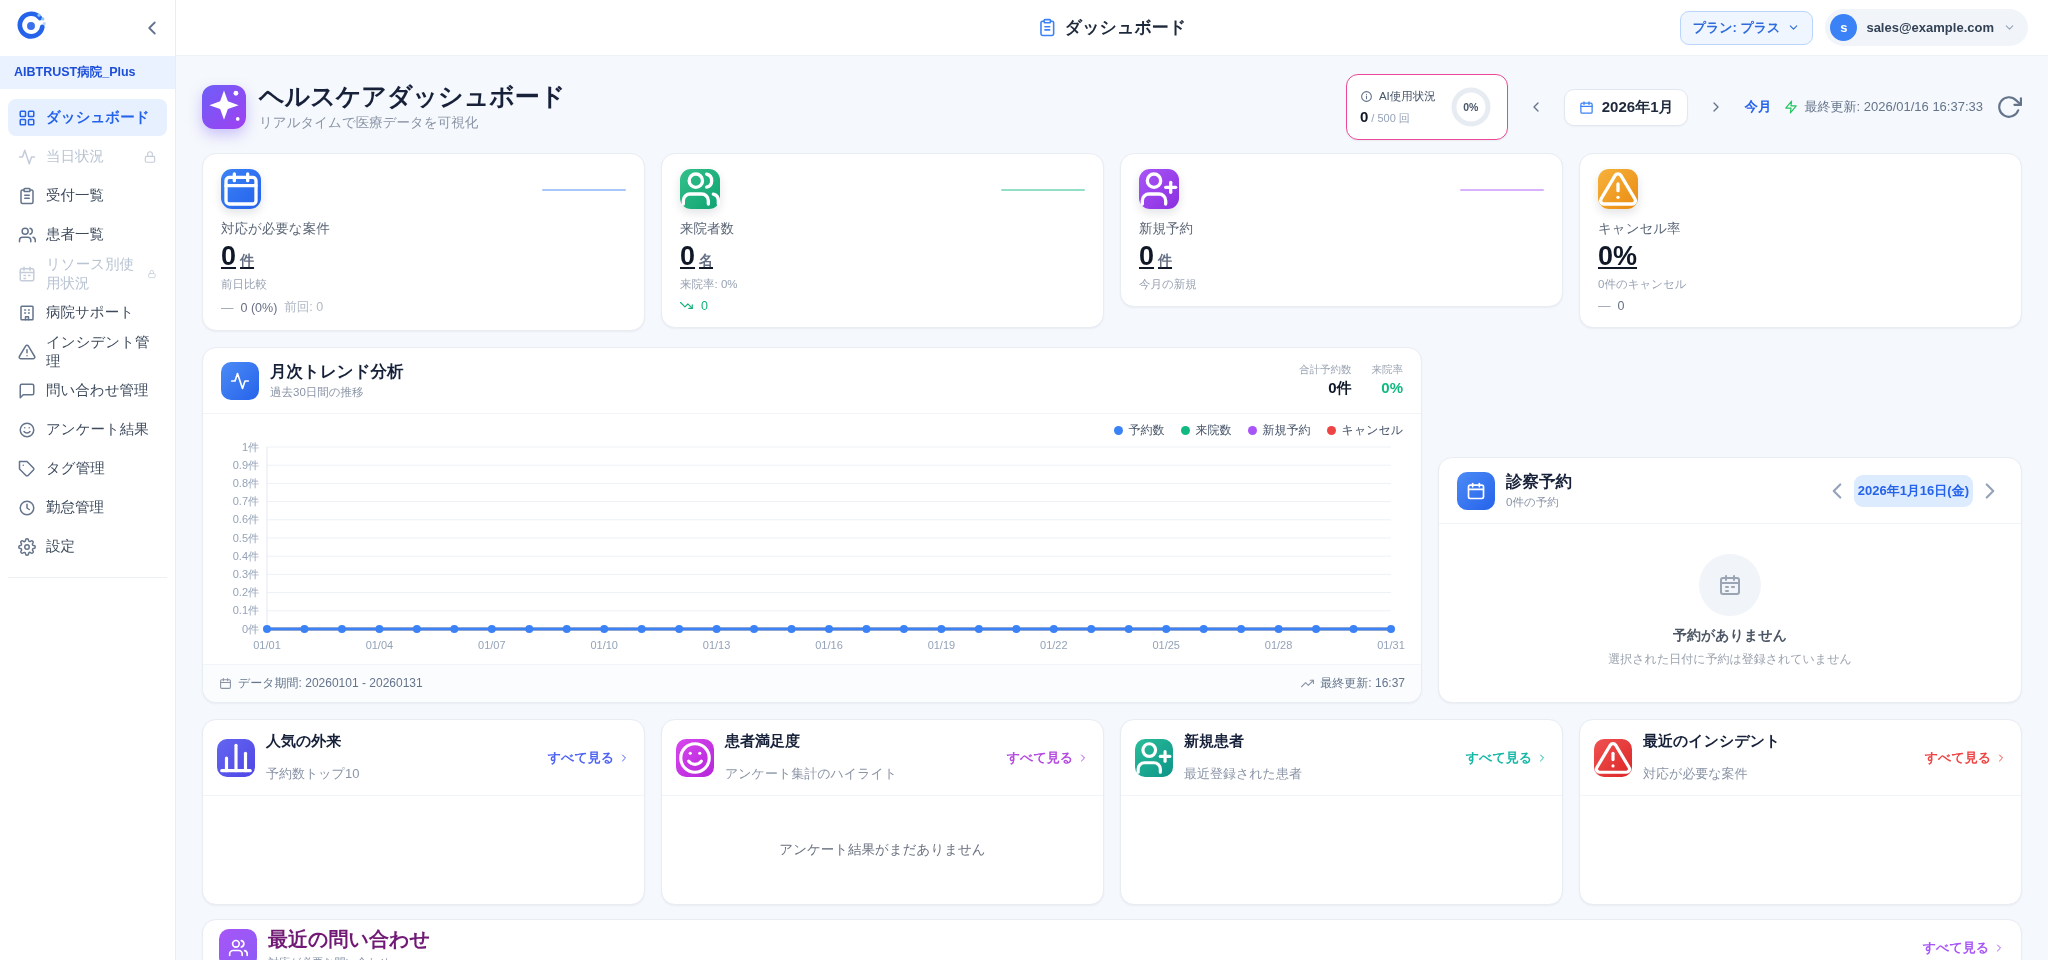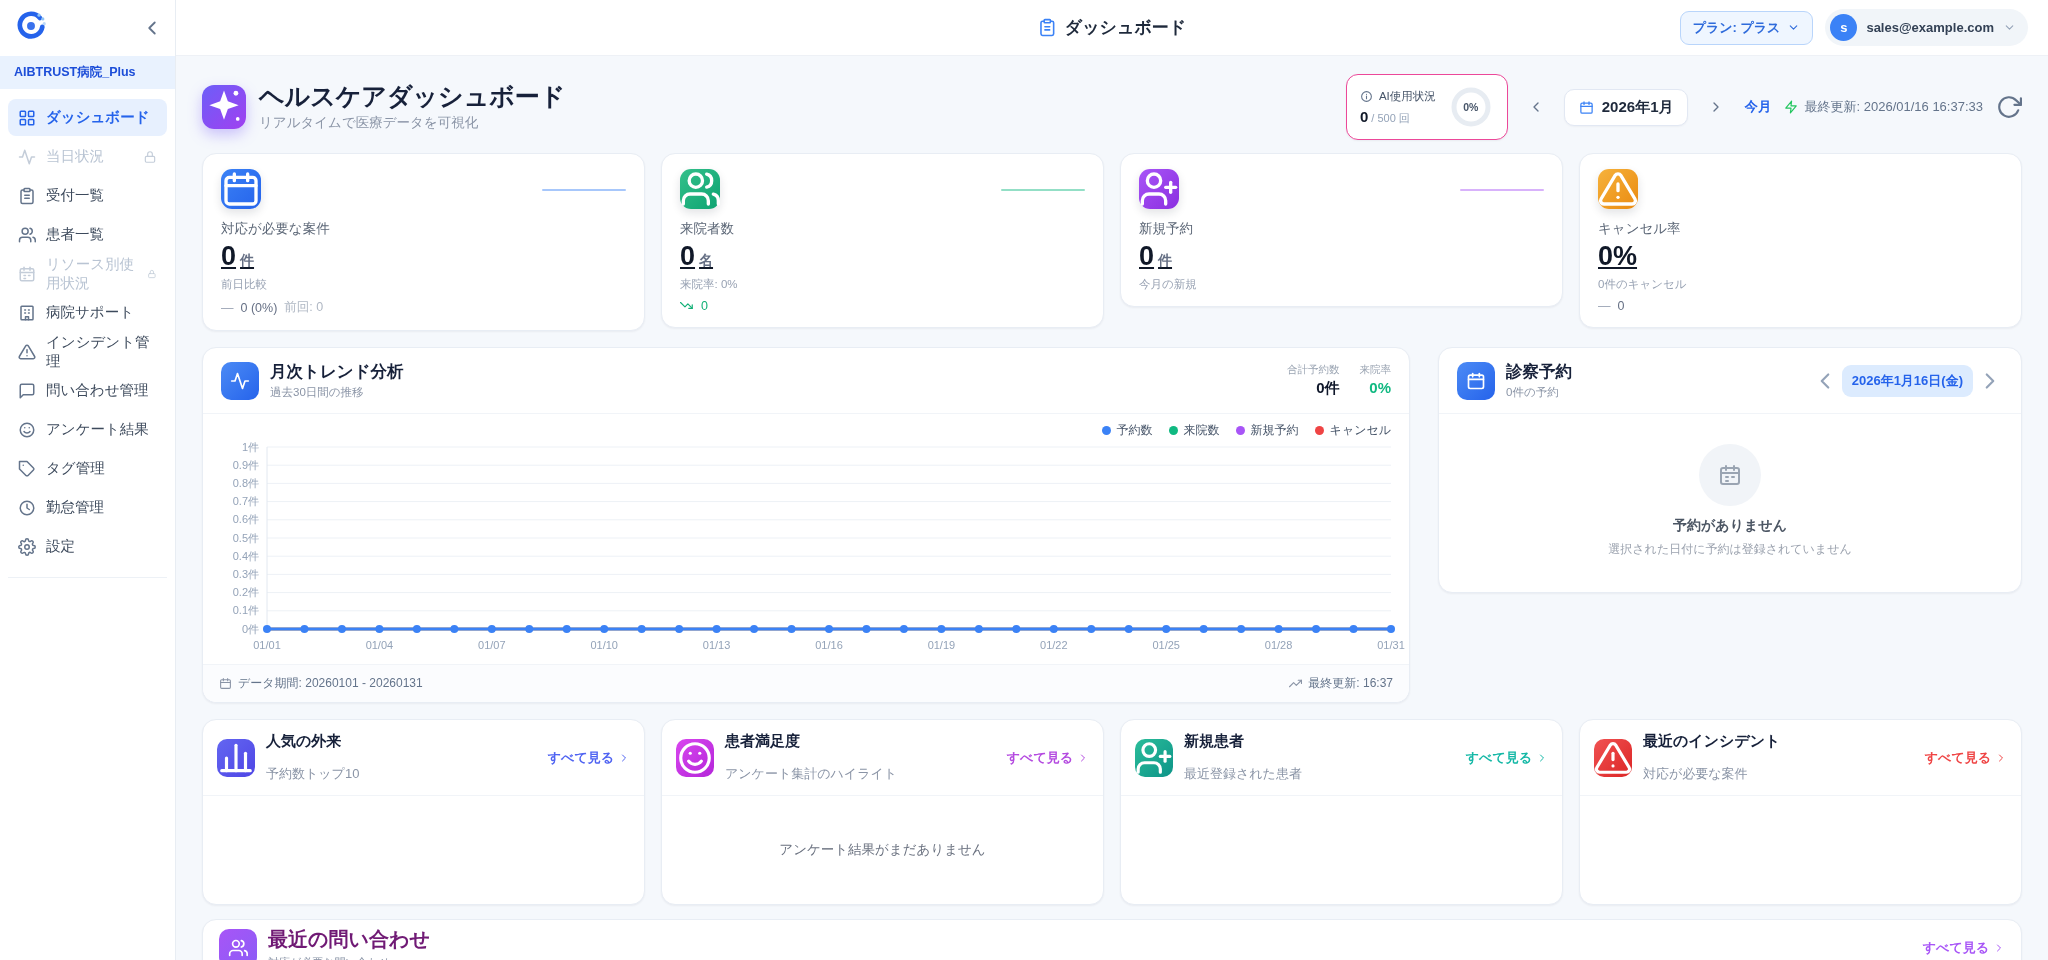--- a/index.html
+++ b/index.html
@@ -72,21 +72,21 @@
   .spark { width:84px; height:2px; border-radius:2px; margin-top:20px; opacity:.45; }
   .stat-label { font-size:13.5px; color:#5b6676; margin-top:11px; }
   .stat-value { font-size:27px; font-weight:800; color:#101828; margin-top:3px;text-decoration:underline; }
   .stat-value .unit { font-size:14px; font-weight:600; color:#667085; margin-left:4px; }
   .stat-sub { font-size:11.5px; color:#98a2b3; margin-top:5px; }
   .stat-delta { display:flex; align-items:center; gap:7px; font-size:12.5px; color:#667085; margin-top:7px; }
   .stat-delta .d-ic { width:14px; height:14px; }
   .stat-delta .extra { color:#b0b8c4; }
 
   
-  .mid { display:flex; gap:28px; align-items:flex-start; margin-bottom:16px; }
+  .mid { display:flex; gap:16px; align-items:flex-end; margin-bottom:16px; }
   .card { background:#fff; border:1px solid #e8edf4; border-radius:14px; box-shadow:0 1px 2px rgba(16,24,40,.05); }
   .trend-card { flex:1; height:356px; display:flex; flex-direction:column; min-width:0; }
   .card-head { display:flex; align-items:center; padding:13px 18px; border-bottom:1px solid #f1f4f8; }
   .ch-ic { width:38px; height:38px; border-radius:10px; color:#fff; display:flex; align-items:center; justify-content:center; margin-right:11px; flex-shrink:0; }
   .ch-ic .ic { width:20px; height:20px; }
   .ch-title { font-size:16.5px; font-weight:800; color:#17213a; }
   .ch-sub { font-size:11.5px; color:#8a94a6; margin-top:2px; }
   .trend-summary { margin-left:auto; display:flex; gap:20px; }
   .ts-col { text-align:right; }
   .ts-label { font-size:10.5px; color:#9aa4b2; }
@@ -96,21 +96,21 @@
   .legend-item { display:flex; align-items:center; gap:6px; font-size:12px; color:#475569; }
   .legend-dot { width:9px; height:9px; border-radius:50%; }
   .chart-footer { margin-top:auto; border-top:1px solid #f1f4f8; background:#fbfcfe; border-radius:0 0 14px 14px; display:flex; justify-content:space-between; align-items:center; padding:10px 16px; font-size:12px; color:#64748b; }
   .cf-item { display:flex; align-items:center; gap:6px; }
   .cf-item .ic { width:13px; height:13px; color:#8a94a6; }
 
   .appt-card { width:584px; flex-shrink:0; }
   .appt-right { margin-left:auto; display:flex; align-items:center; gap:4px; }
   .appt-chev { width:26px; height:26px; border:none; background:none; color:#94a3b8; cursor:pointer; }
   .appt-chev .ic { width:14px; height:14px; }
-  .date-chip { background:#dcebfe; color:#2563eb; font-size:13px; font-weight:700; border-radius:9px; padding:7px 10px; border:none; cursor:pointer; }
+  .date-chip { background:#dcebfe; color:#2563eb; font-size:13px; font-weight:700; border-radius:9px; padding:7px 4px; border:none; cursor:pointer; }
   .appt-empty { display:flex; flex-direction:column; align-items:center; padding:30px 20px 34px; }
   .empty-circle { width:62px; height:62px; border-radius:50%; background:#f1f4f8; color:#9aa4b2; display:flex; align-items:center; justify-content:center; }
   .empty-circle .ic { width:24px; height:24px; }
   .empty-t1 { font-size:14px; font-weight:600; color:#4b5563; margin-top:11px; }
   .empty-t2 { font-size:12px; color:#9ca3af; margin-top:6px; }
 
   
   .panels { display:grid; grid-template-columns:repeat(4,1fr); gap:16px; margin-bottom:14px; }
   .panel-card { height:186px; display:flex; flex-direction:column; }
   .panel-head { display:flex; align-items:center; padding:12px 14px; border-bottom:1px solid #f1f4f8; }

